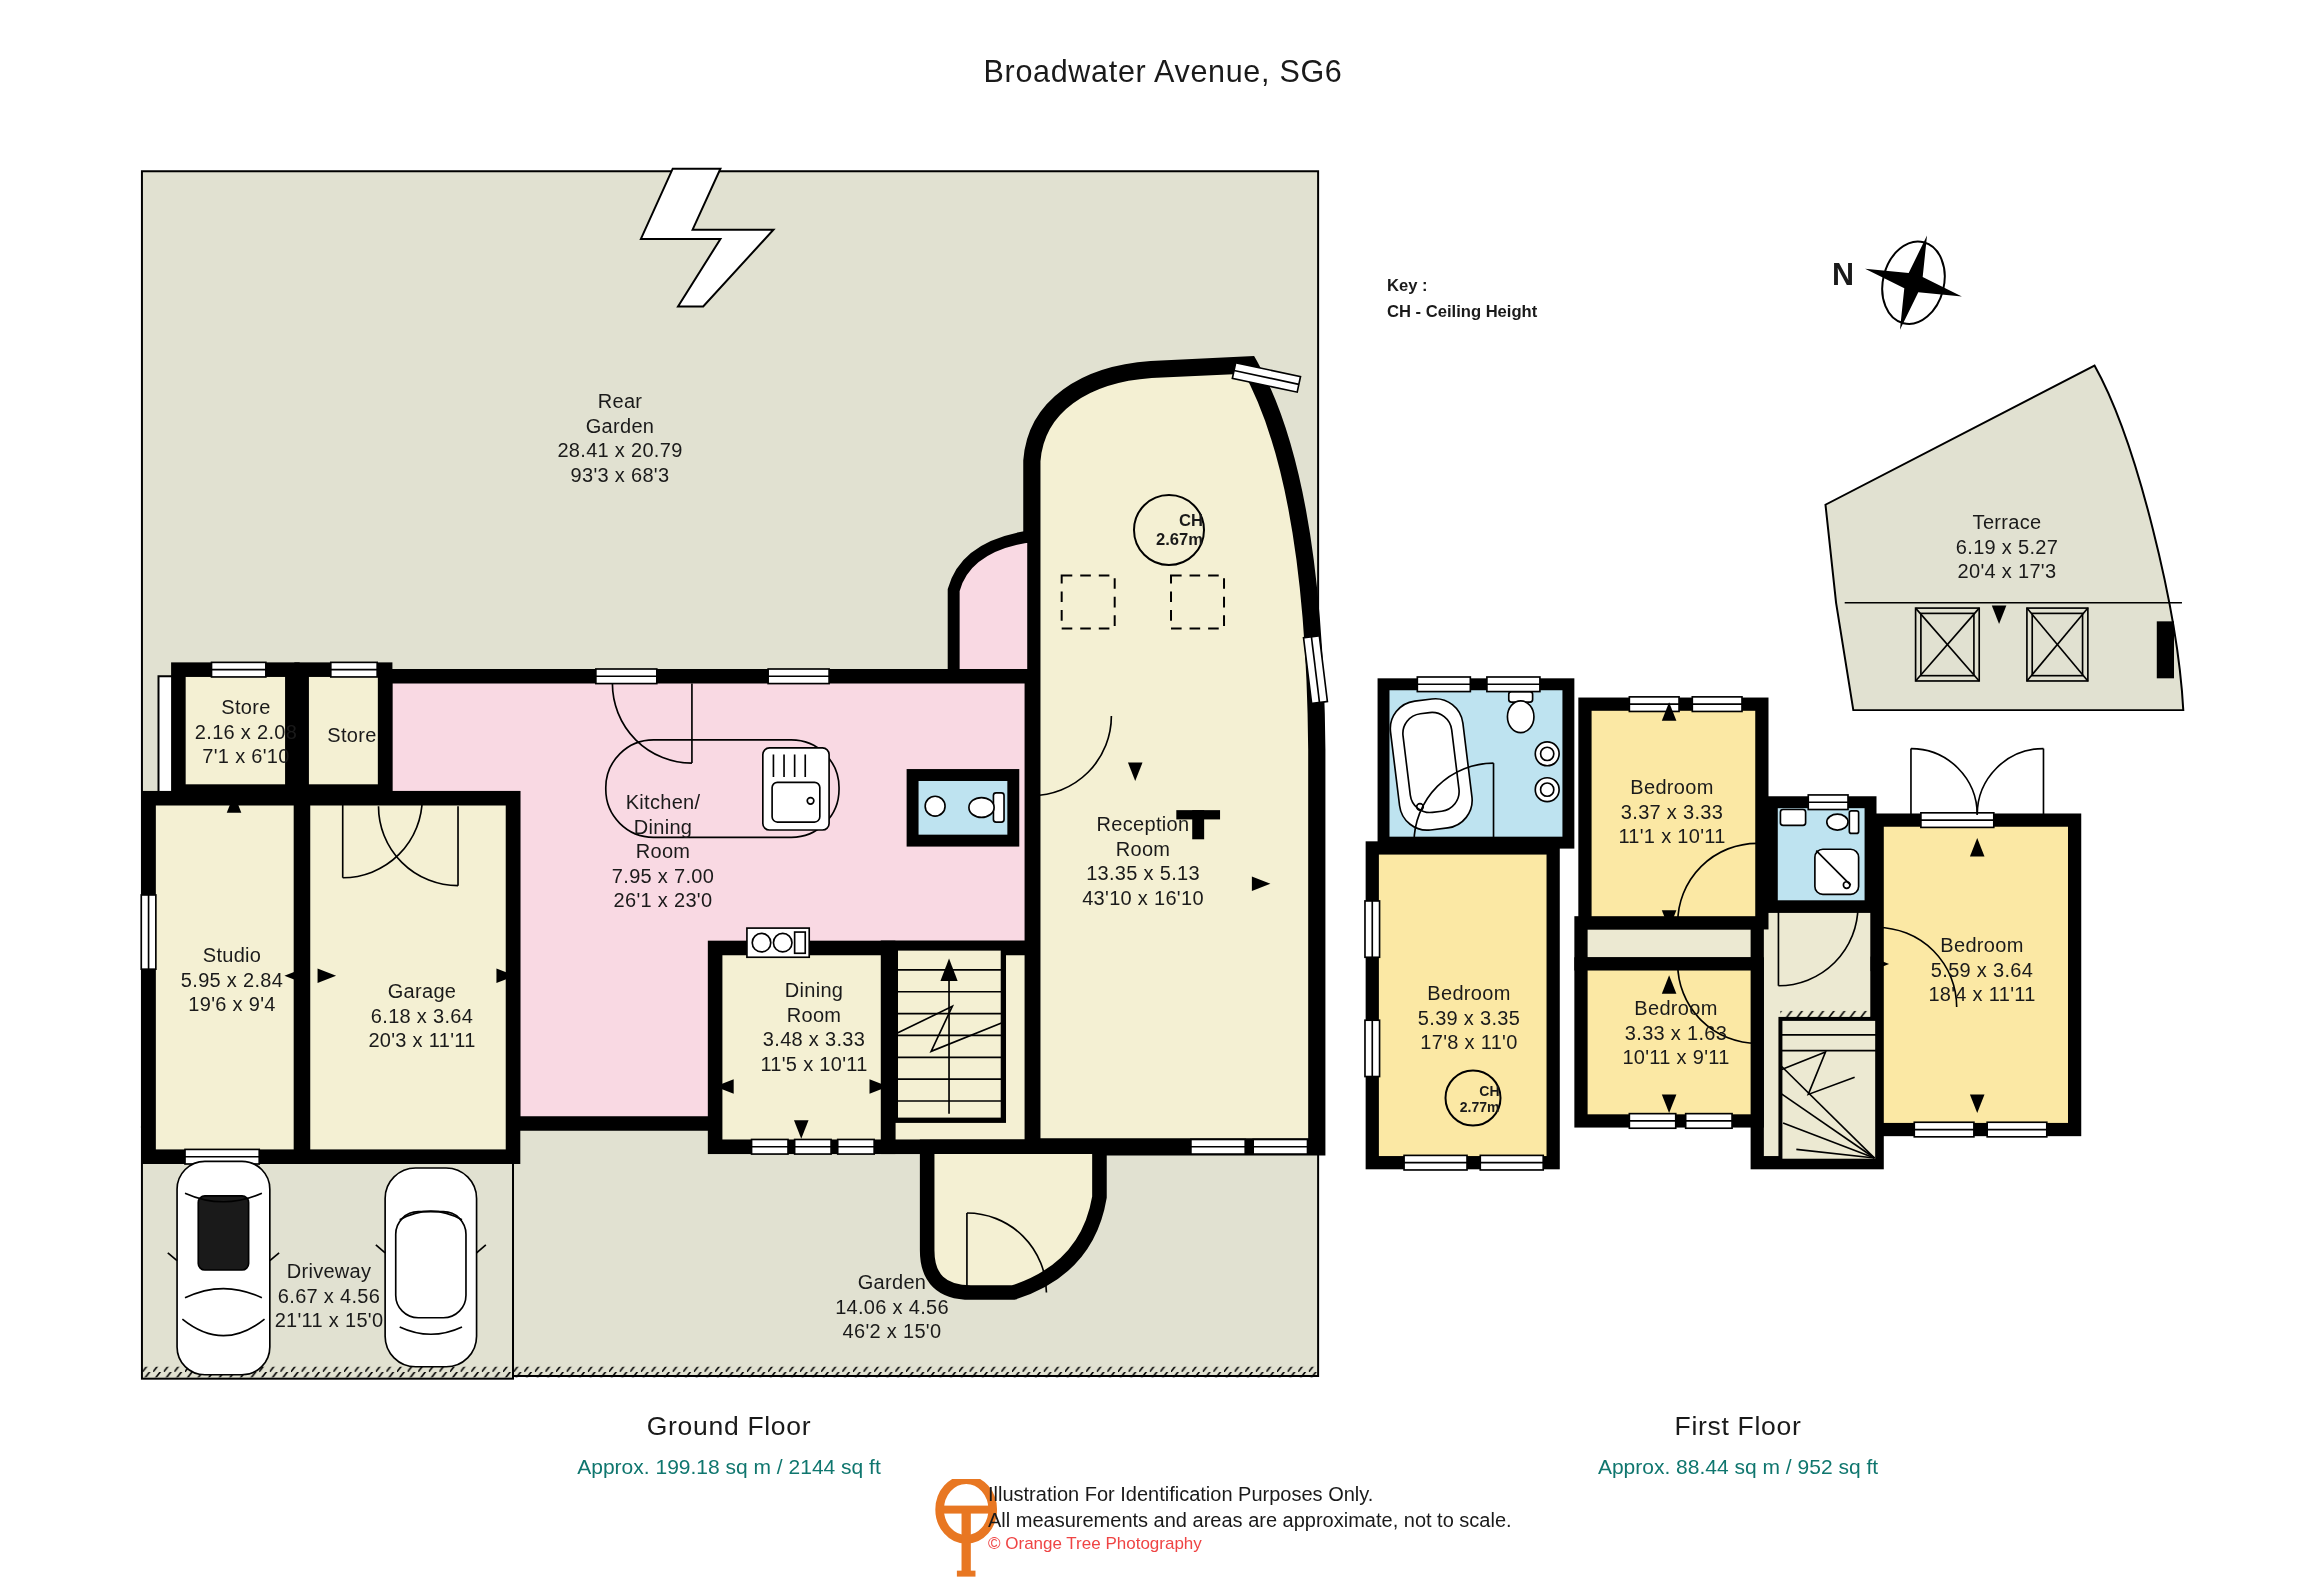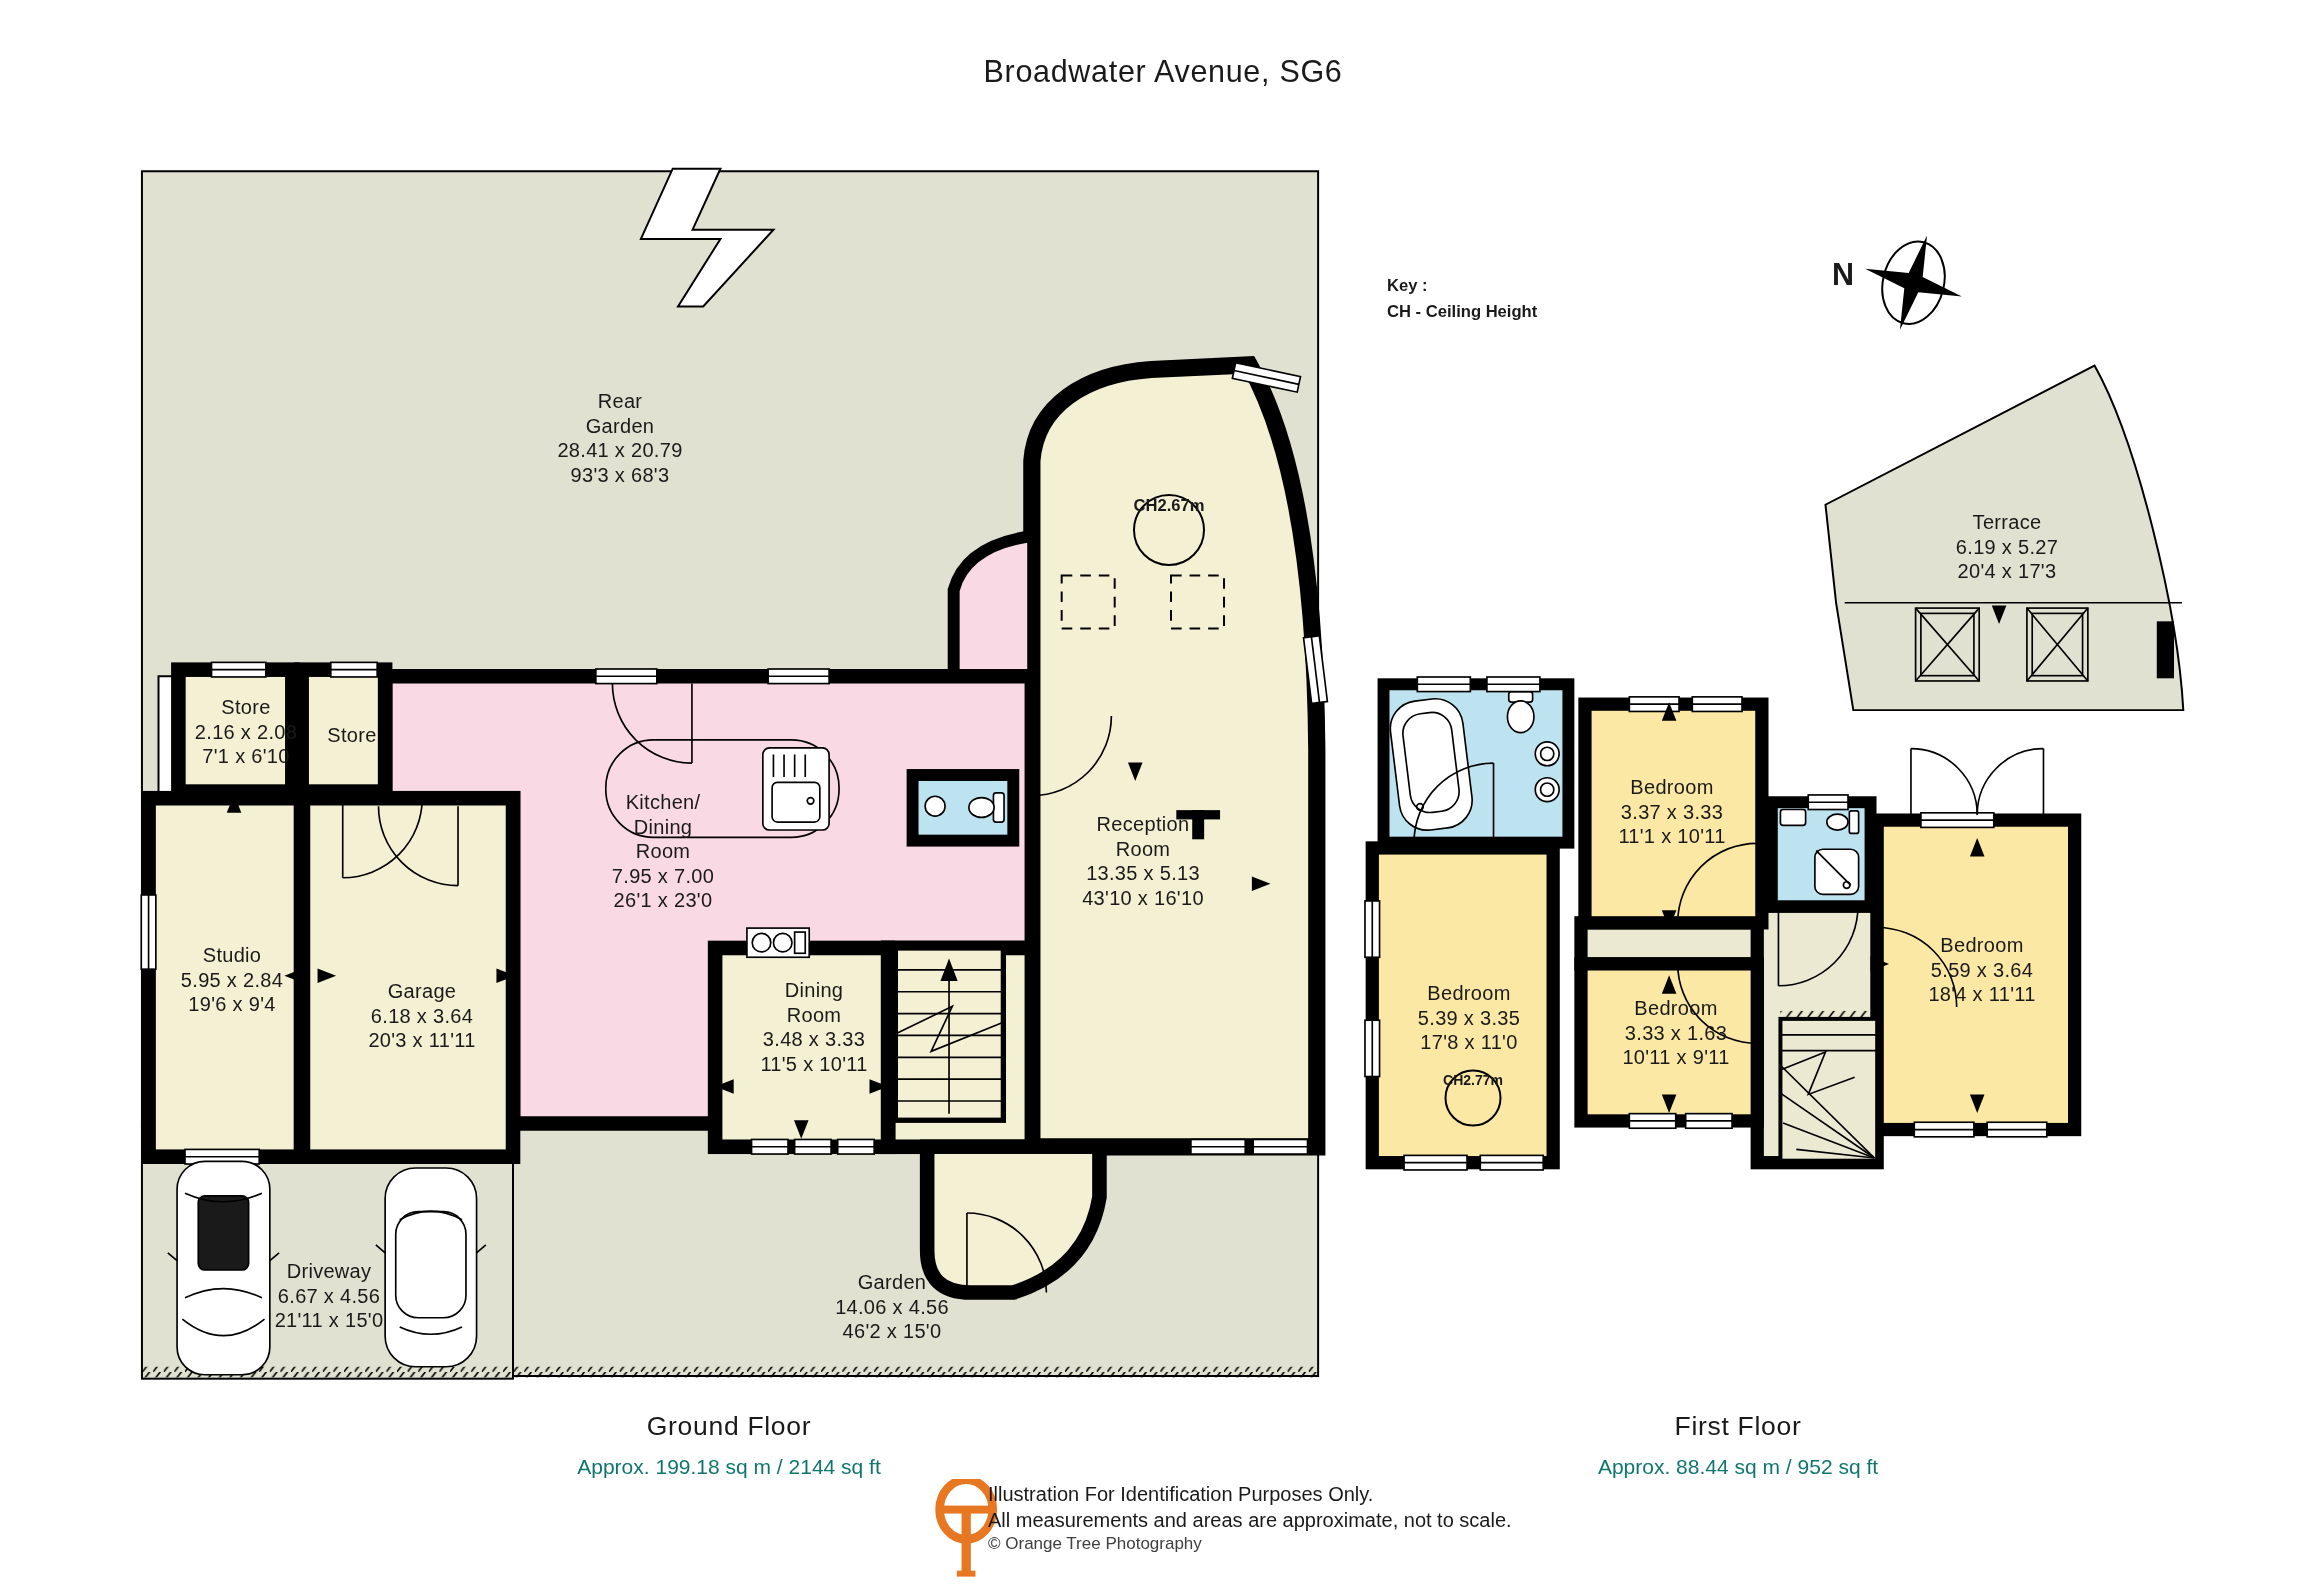--- a/index.html
+++ b/index.html
@@ -22,27 +22,27 @@
   .arrow{fill:#000;stroke:none;}
   
   .hdr{left:1163px;top:38px;transform:translateX(-50%);text-align:center;white-space:nowrap;}
   .hdr .t{font-size:30.5px;font-weight:500;letter-spacing:0.7px;}
   .hdr .s{font-size:21px;line-height:25px;margin-top:8px;}
   .key{left:1387px;top:257px;font-weight:bold;font-size:16.6px;line-height:26px;white-space:nowrap;}
   .north{left:1843px;top:258px;transform:translate(-50%,-50%);font-weight:bold;font-size:30.5px;}
   .rl{position:absolute;transform:translate(-50%,-50%);text-align:center;font-size:20px;
       line-height:24.5px;letter-spacing:0.3px;white-space:nowrap;}
   .ch{position:absolute;transform:translate(-50%,-50%);border:2px solid #000;border-radius:50%;
-      display:flex;flex-direction:row;align-items:flex-start;justify-content:center;font-weight:bold;}
+      display:flex;flex-direction:column;align-items:flex-end;justify-content:center;font-weight:bold;}
   .ch-gf{width:68px;height:68px;font-size:16.6px;line-height:19px;}
   .ch-ff{width:53px;height:53px;font-size:14px;line-height:16px;}
   .floorlbl{position:absolute;transform:translate(-50%,-50%);text-align:center;font-size:26.5px;letter-spacing:0.7px;white-space:nowrap;}
   .arealbl{position:absolute;transform:translate(-50%,-50%);text-align:center;font-size:21px;color:#0f766e;white-space:nowrap;}
   .disc{position:absolute;font-size:20px;white-space:nowrap;}
-  .disc.small{font-size:17px;color:#404040;}
+  .disc.small{font-size:17px;color:#ef4444;}
 </style>
 </head>
 <body>
 
 <div class="stage">
 
   <div class="abs hdr">
     <div class="t">Broadwater Avenue, SG6</div>
   </div>
 

